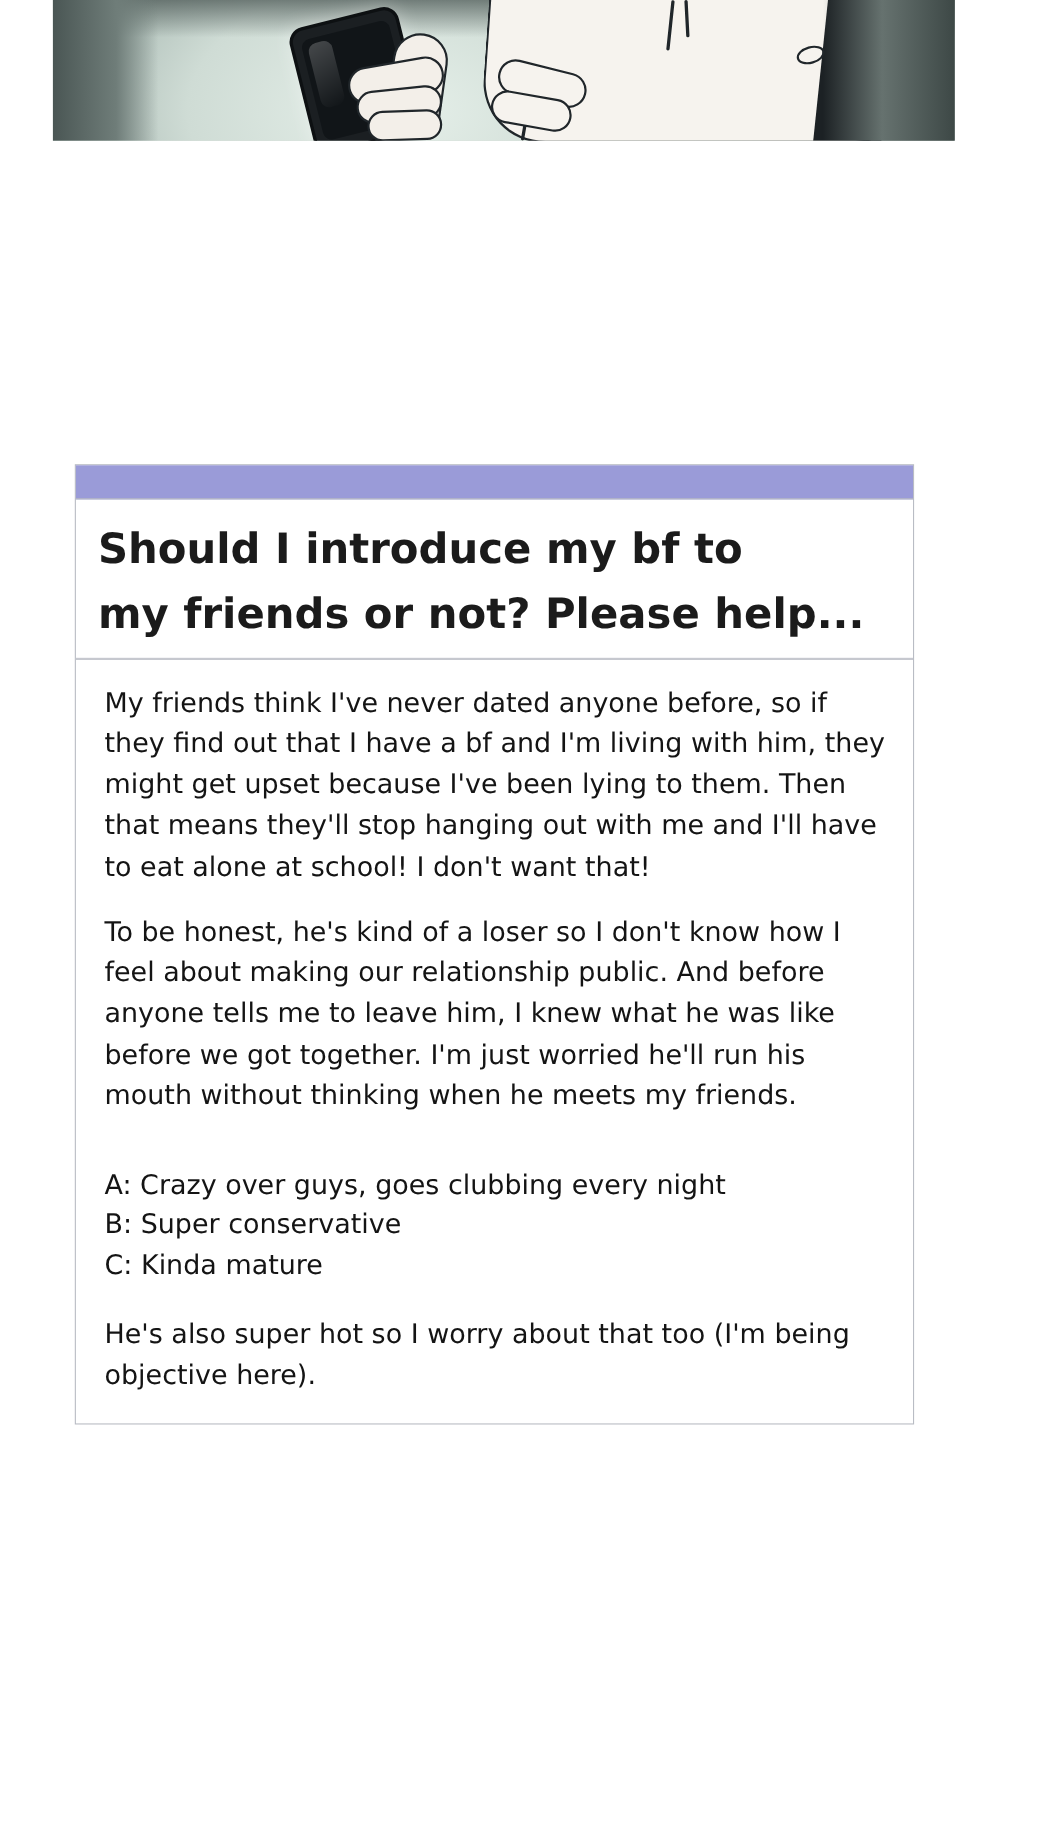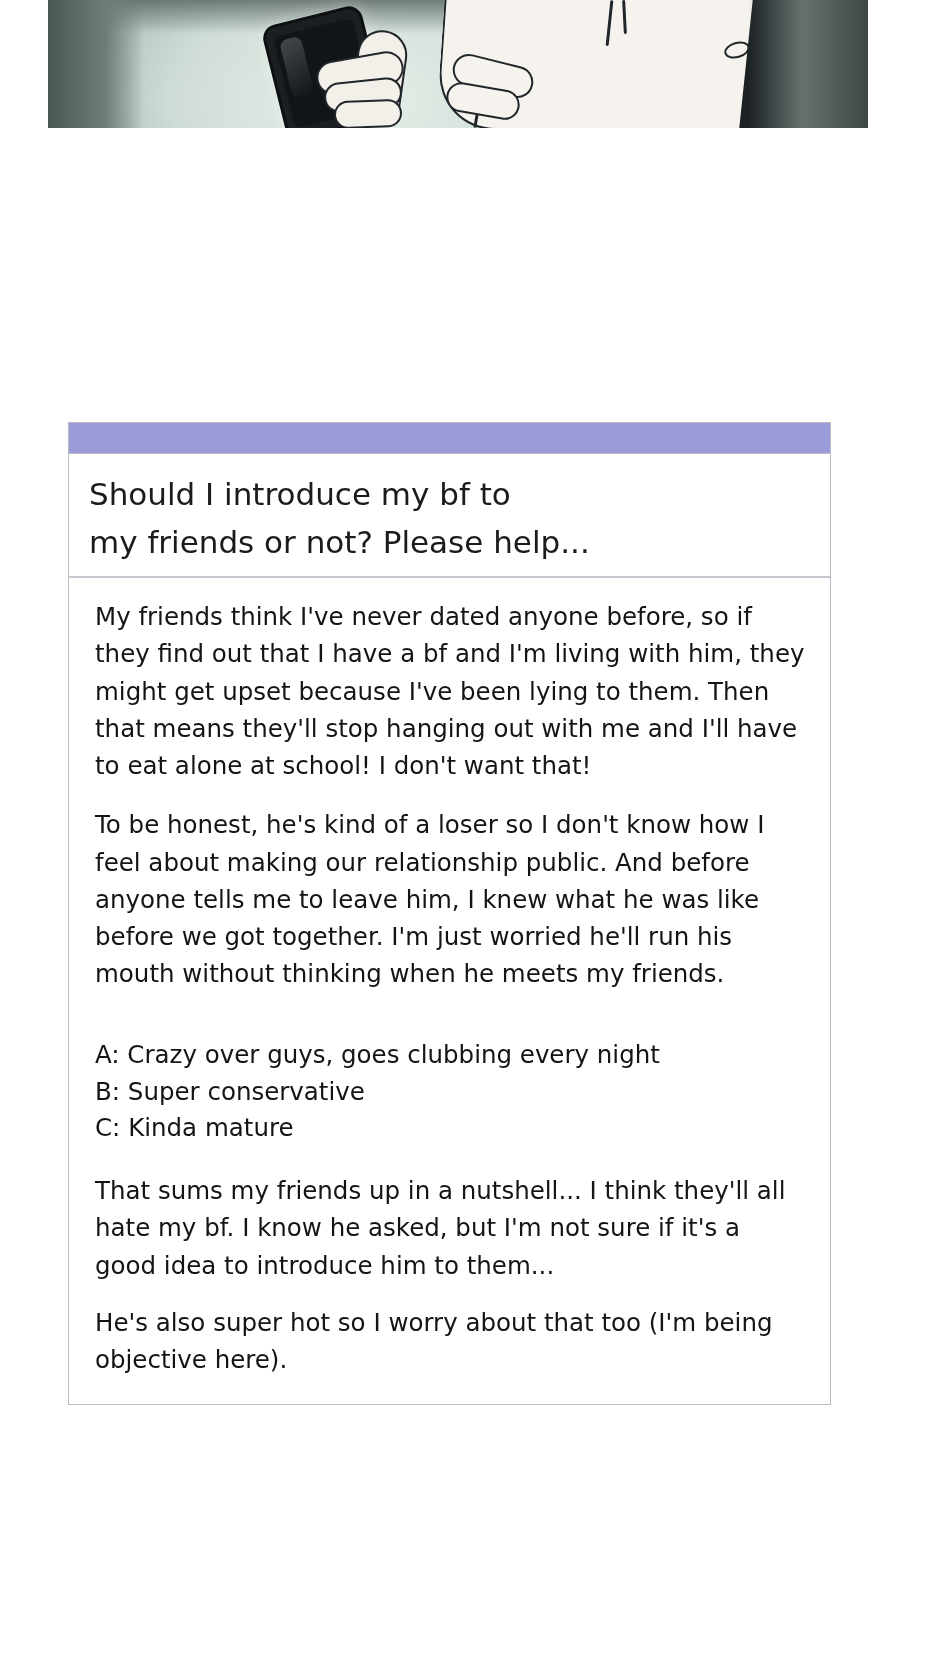--- a/index.html
+++ b/index.html
@@ -150,24 +150,24 @@
     border: 1px solid #b9bcc4;
     box-sizing: border-box;
   }
   .post-accent {
     height: 30px;
     background: #9a9bd8;
     border-bottom: 1px solid #b9bcc4;
   }
   .post-title {
     padding: 16px 20px 10px 20px;
-    font-size: 31px;
+    font-size: 38px;
     line-height: 1.55;
     color: #1b1b1b;
-    font-weight: 400;
+    font-weight: 700;
     border-bottom: 2px solid #c6c8cf;
     white-space: pre-line;
   }
   .post-body {
     padding: 20px 22px 16px 26px;
     font-size: 24.5px;
     line-height: 1.52;
     color: #141414;
   }
   .post-body p {
@@ -215,17 +215,16 @@
 <div class="post-card">
   <div class="post-accent"></div>
   <div class="post-title">Should I introduce my bf to
 my friends or not? Please help...</div>
   <div class="post-body">
     <p>My friends think I've never dated anyone before, so if they find out that I have a bf and I'm living with him, they might get upset because I've been lying to them. Then that means they'll stop hanging out with me and I'll have to eat alone at school! I don't want that!</p>
     <p>To be honest, he's kind of a loser so I don't know how I feel about making our relationship public. And before anyone tells me to leave him, I knew what he was like before we got together. I'm just worried he'll run his mouth without thinking when he meets my friends.</p>
     <p class="opts">A: Crazy over guys, goes clubbing every night
 B: Super conservative
 C: Kinda mature</p>
-    <p class="tight">That sums my friends up in a nutshell... I think they'll all hate my bf. I know he asked, but I'm not sure if it's a good idea to introduce him to them...</p>
     <p class="last">He's also super hot so I worry about that too (I'm being objective here).</p>
 
   </div>
 </div>
 
 </body></html>

